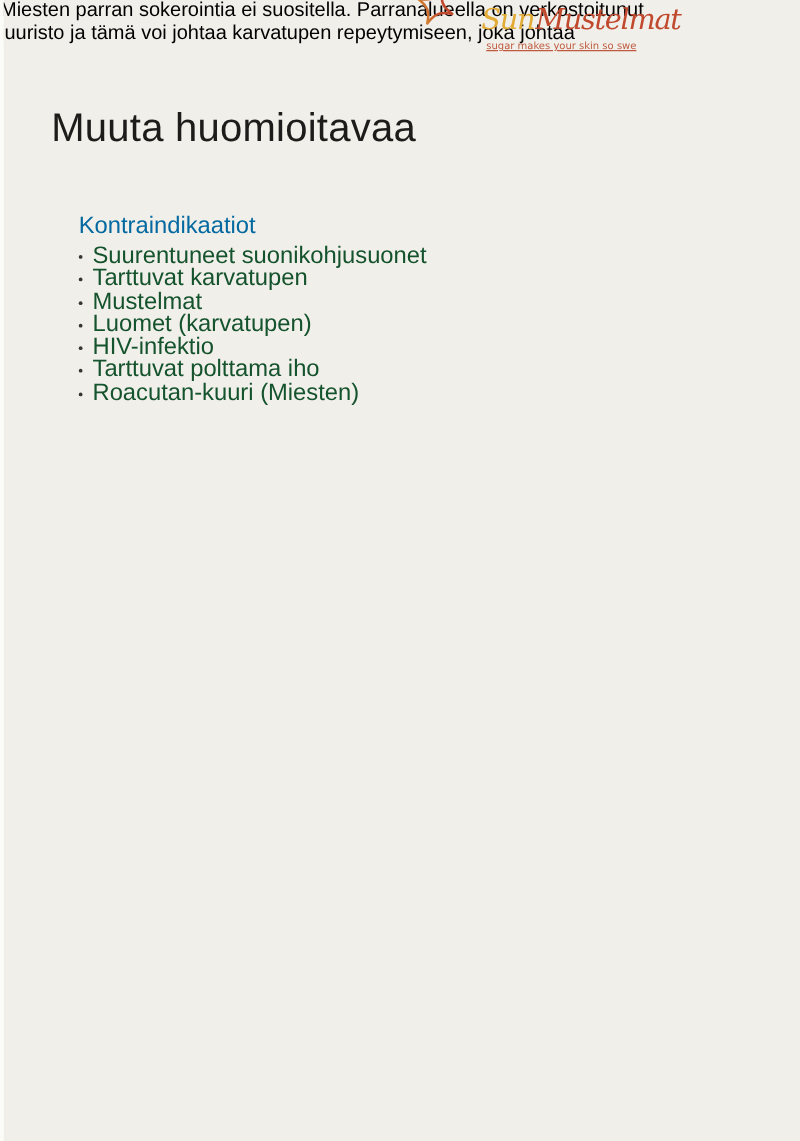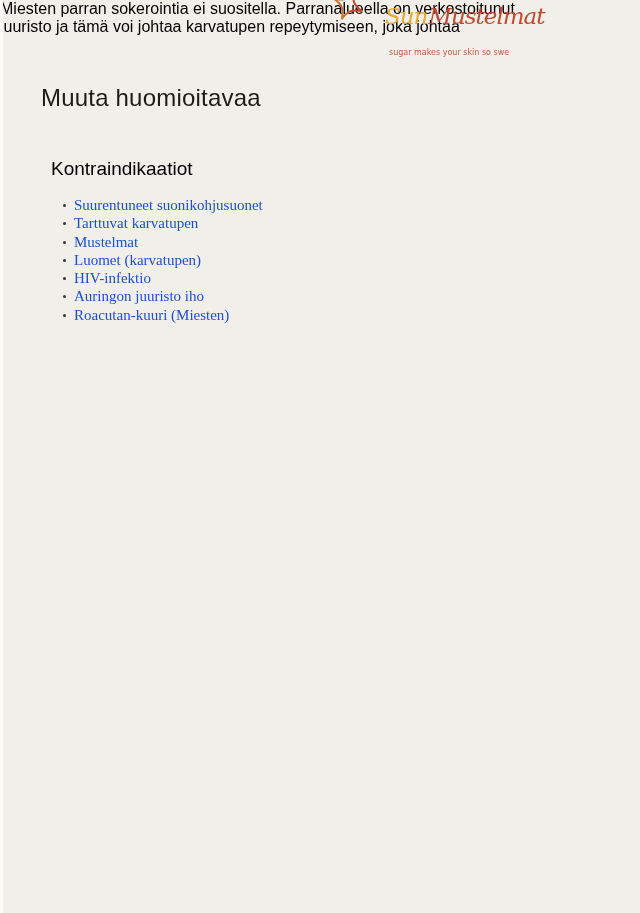--- a/index.html
+++ b/index.html
@@ -45,56 +45,57 @@
     font-style: italic;
     font-size: 23px;
     line-height: 28px;
     letter-spacing: -1px;
   }
   .logo-word1 { color: #e2ab35; margin-left: 37px; }
   .logo-word2 { color: #c0492e; margin-left: 1px; }
   .tagline {
     position: absolute;
     left: -91px;
-    top: 48px;
+    top: 32px;
     white-space: nowrap;
     font-family: "DejaVu Sans", sans-serif;
     font-size: 8px;
     color: #bf5a41;
+    text-decoration: underline;
   }
   
   .page-title {
     position: absolute;
     left: 41px;
     top: 84px;
     margin: 0;
-    font-size: 24px;
+    font-size: 32px;
     font-weight: 400;
     color: #1d1c1a;
     letter-spacing: 0.2px;
   }
   .section-heading {
     position: absolute;
     left: 51px;
     top: 158px;
-    margin: 0;
+    margin: 12px;
     font-size: 19px;
     font-weight: 400;
-    color: #000000;
+    color: #0369a1;
   }
   .contra-list {
     position: absolute;
     left: 74px;
     top: 196px;
     margin: 0;
     padding: 0;
     list-style: none;
-    font-family: Liberation Serif, serif;
-    font-size: 15px;
-    color: #1d4ed8;
+    font-family: Liberation Sans, sans-serif;
+    font-size: 19px;
+    color: #14532d;
   }
   .contra-list li {
     position: relative;
     line-height: 18.3px;
     white-space: nowrap;
   }
   .contra-list li::before {
     content: "";
     position: absolute;
     left: -11px;
@@ -142,21 +143,21 @@
 
     <section>
       <h2 class="section-heading">Kontraindikaatiot</h2>
 
       <ul class="contra-list">
         <li>Suurentuneet suonikohjusuonet</li>
         <li>Tarttuvat karvatupen</li>
         <li>Mustelmat</li>
         <li>Luomet (karvatupen)</li>
         <li>HIV-infektio</li>
-        <li>Auringon juuristo iho</li>
+        <li>Tarttuvat polttama iho</li>
         <li>Roacutan-kuuri (Miesten)</li>
       </ul>
 
       <p class="note">
         </p>
         <div>Miesten parran sokerointia ei suositella. Parranalueella on verkostoitunut</div>
         <div>juuristo ja tämä voi johtaa karvatupen repeytymiseen, joka johtaa</div>
       <p></p>
     </section>
   </main>

